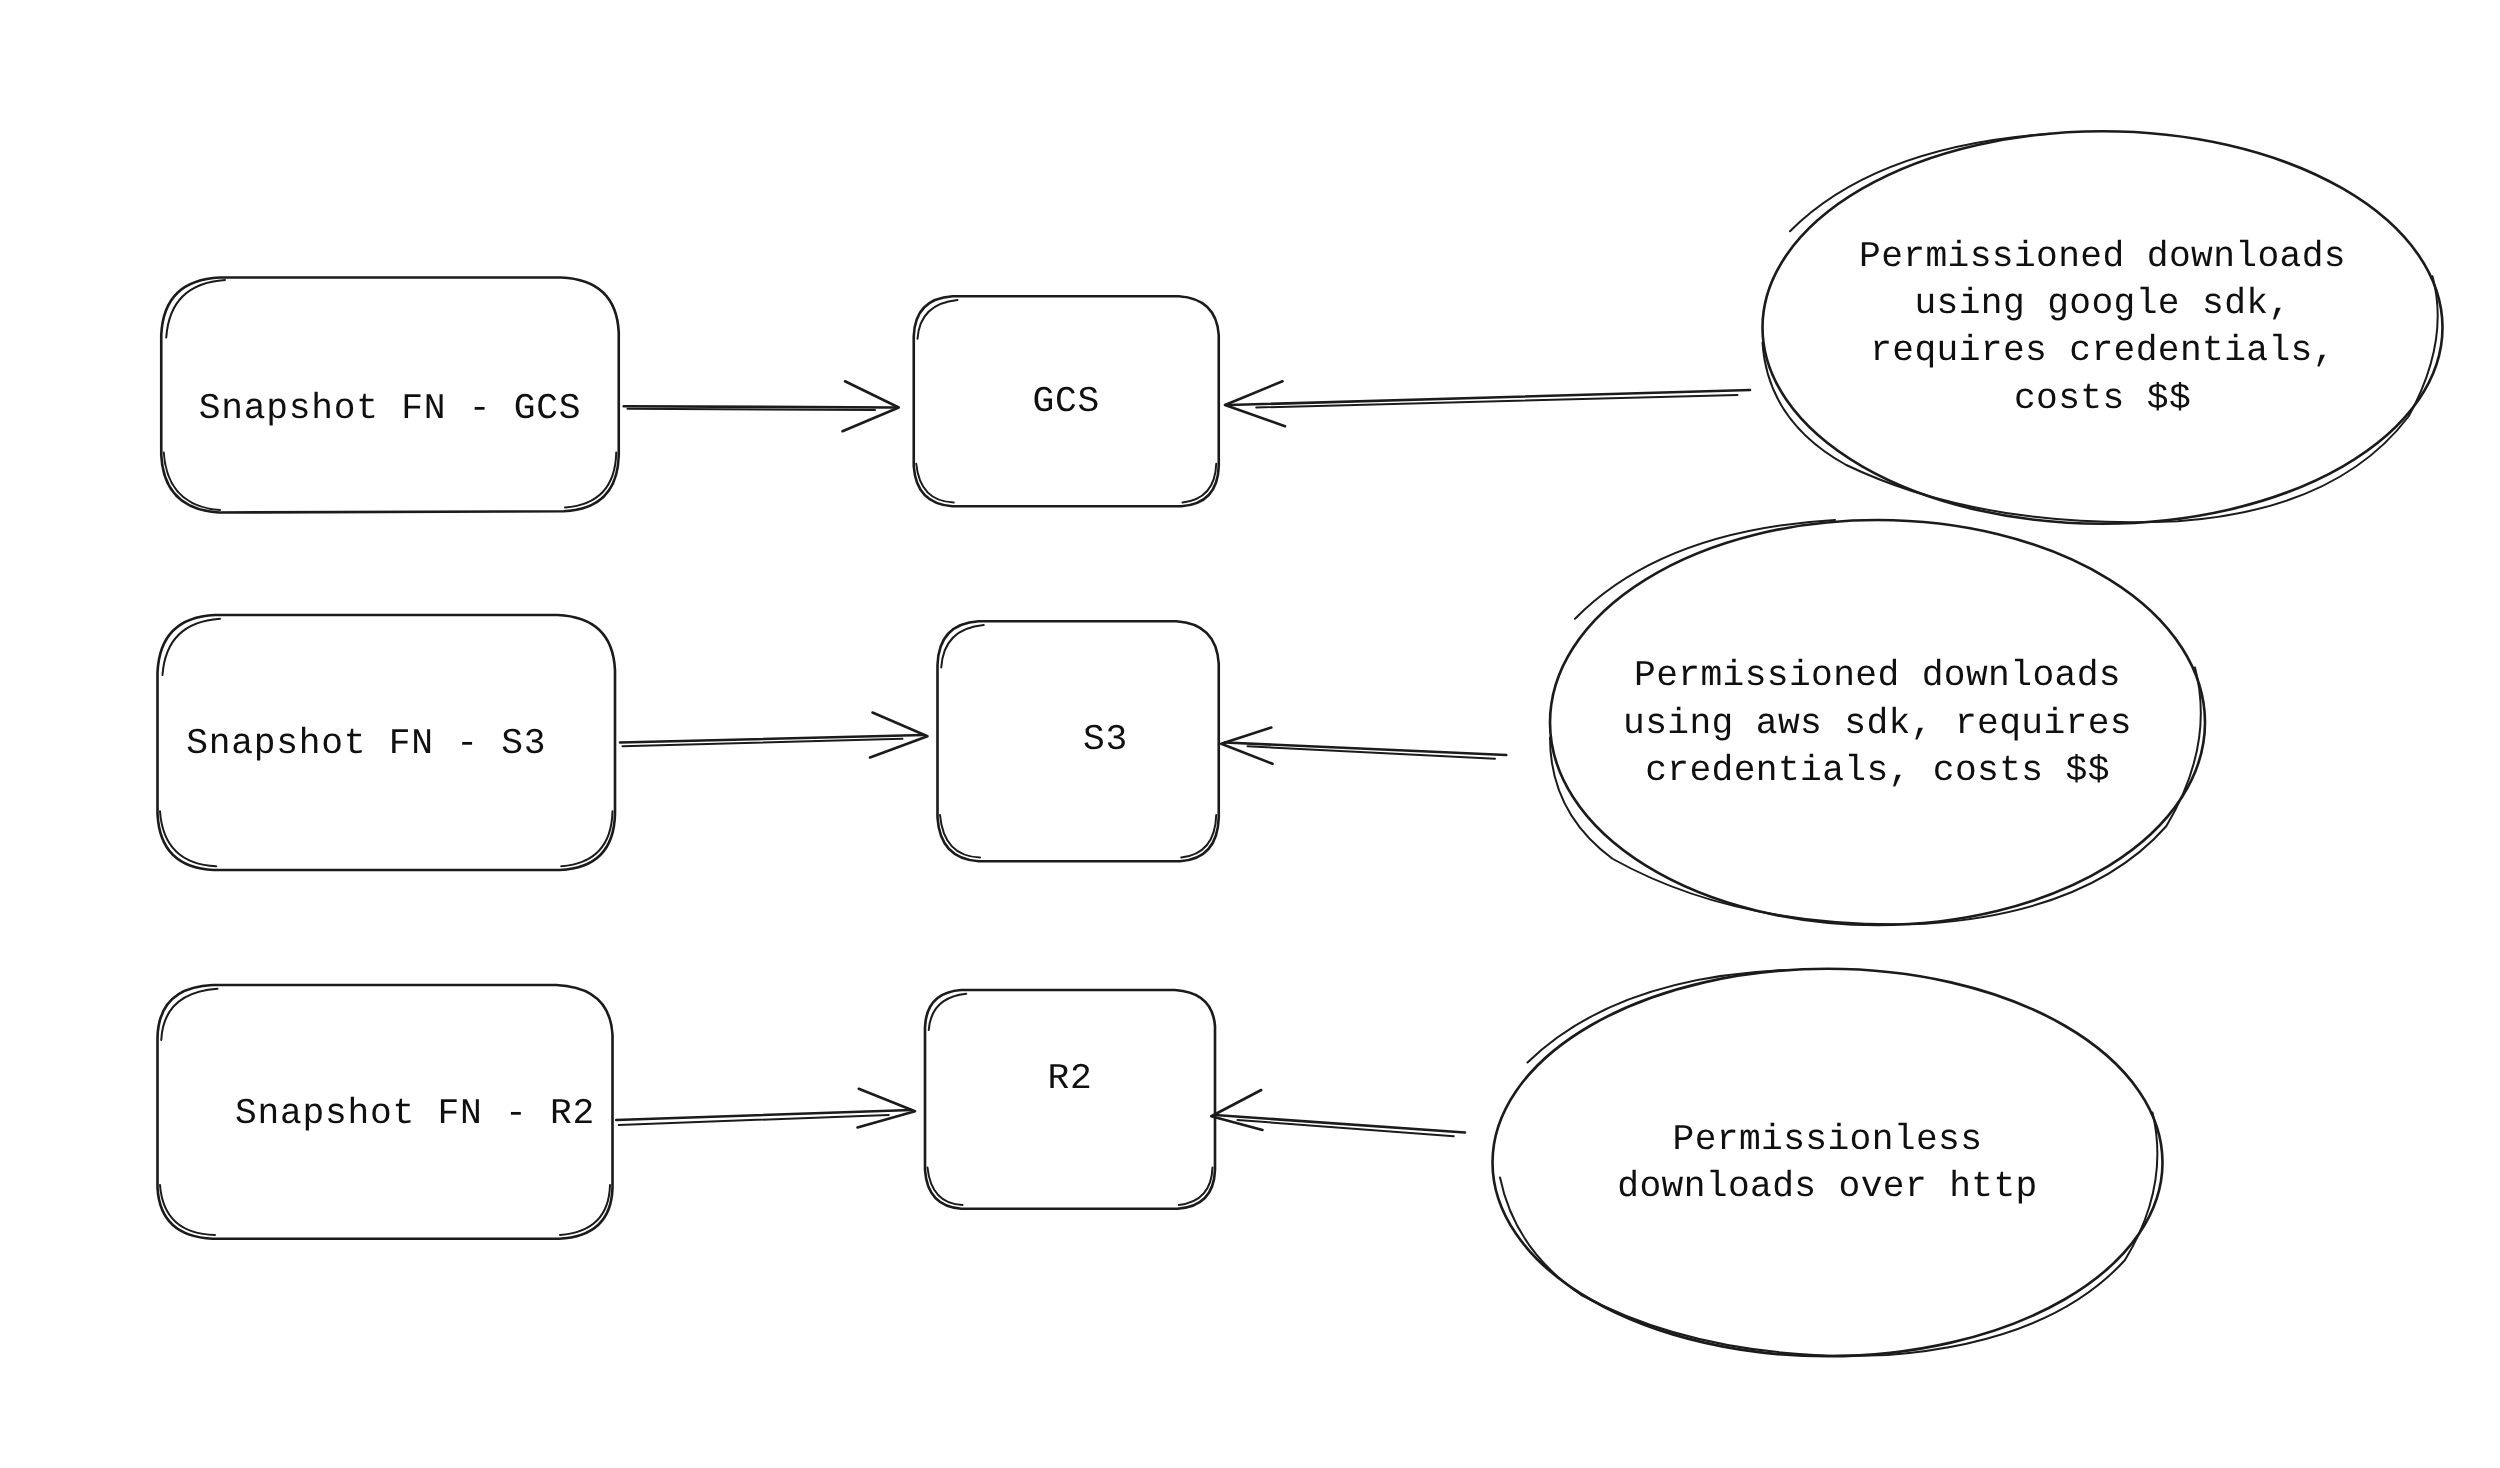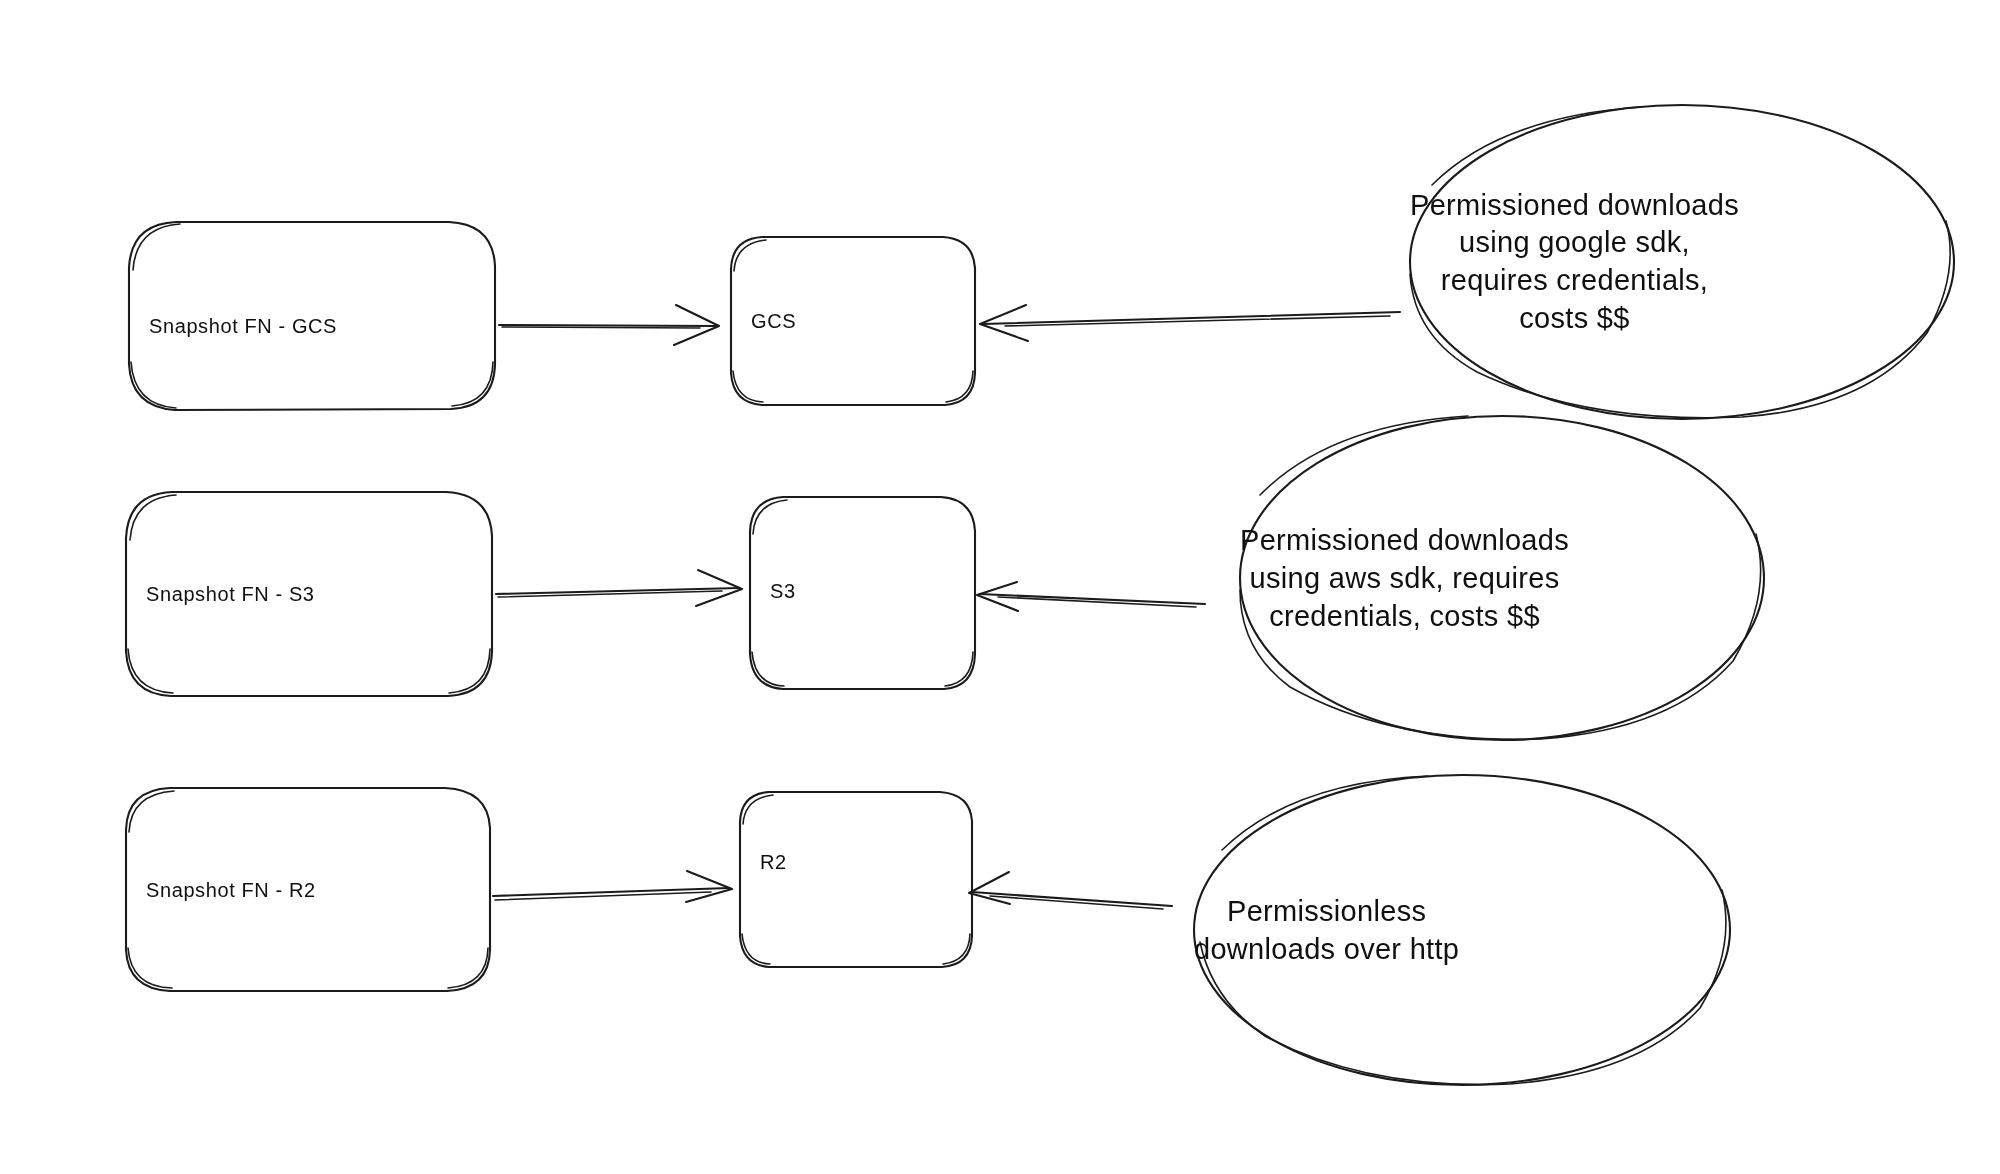--- a/index.html
+++ b/index.html
@@ -37,29 +37,29 @@
     stroke-linejoin: round;
   }
   .sketch-fill {
     fill: #ffffff;
   }
   .node-label,
   .note-label {
     position: absolute;
     display: flex;
     align-items: center;
+    justify-content: center;
     text-align: center;
     color: #101010;
     pointer-events: none;
-    font-family: Liberation Sans, sans-serif;
+    font-family: Liberation Mono, monospace;
   }
   .node-label {
-    font-size: 20px;
+    font-size: 29px;
     letter-spacing: 0.6px;
-    margin-left: 20px;
   }
   .note-label {
     font-size: 29px;
     line-height: 1.30;
     letter-spacing: 0.3px;
   }
   .note-label .note-text {
     white-space: pre-line;
   }
   .hit {

